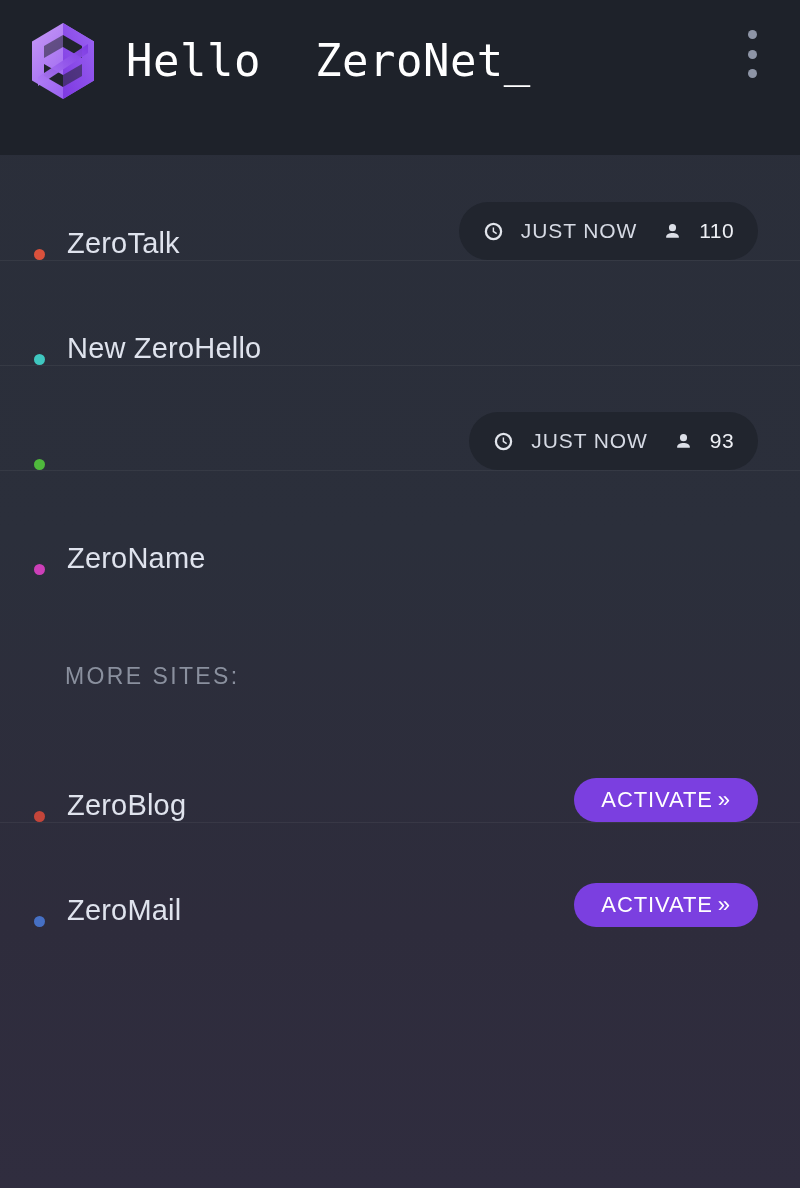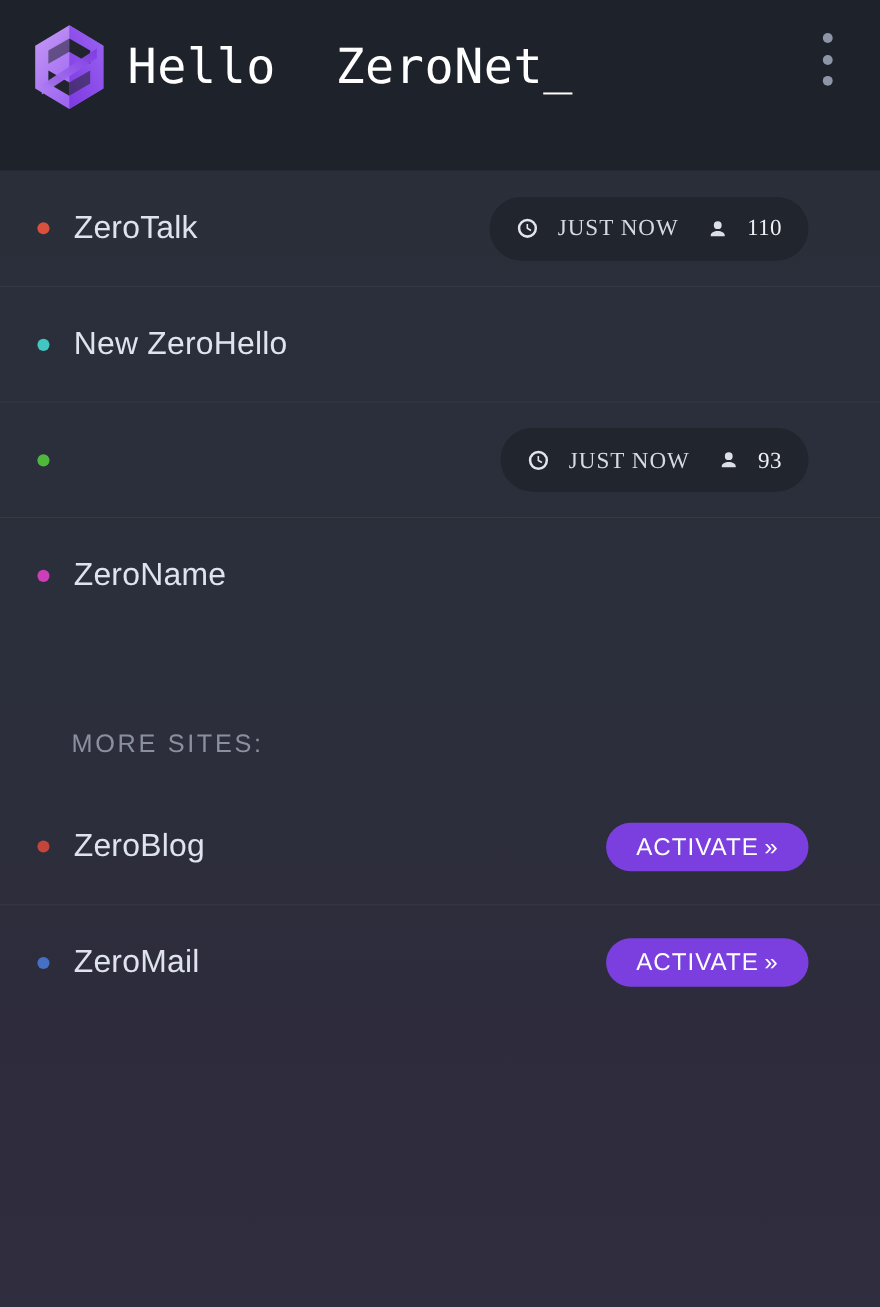--- a/index.html
+++ b/index.html
@@ -33,21 +33,21 @@
     display: flex;
     align-items: flex-start;
     padding: 22px 30px 0 30px;
     position: relative;
     flex: 0 0 auto;
   }
 
   .brand {
     display: flex;
     align-items: center;
-    gap: 20px;
+    gap: 30px;
   }
 
   .logo {
     width: 66px;
     height: 78px;
     flex: 0 0 auto;
     display: block;
   }
 
   .app-title {
@@ -97,22 +97,22 @@
     font-weight: 400;
     padding-left: 65px;
   }
 
   .section-connected { padding-top: 88px; padding-bottom: 27px; }
   .section-more { padding-top: 88px; padding-bottom: 27px; }
 
   .site-row {
     height: 105px;
     display: flex;
-    align-items: center;
-    padding: 0 65px 0 34px;
+    align-items: flex-end;
+    padding: 0 42px 0 34px;
     border-top: 1px solid rgba(255,255,255,0.055);
     position: relative;
     cursor: pointer;
   }
   .site-row.first { border-top: none; }
 
   .site-dot {
     width: 11px;
     height: 11px;
     border-radius: 50%;
@@ -134,21 +134,20 @@
   .badge {
     display: inline-flex;
     align-items: center;
     background: #21252e;
     border-radius: 30px;
     height: 58px;
     padding: 0 24px;
     gap: 17px;
     white-space: nowrap;
     cursor: pointer;
-    font-family: Liberation Serif, serif;
   }
   .badge .clock-icon { display: flex; align-items: center; }
   .badge .peer-icon { display: flex; align-items: center; margin-left: 9px; }
 
   .badge-time {
     font-size: 21px;
     letter-spacing: 0.9px;
     color: #d6dae4;
   }
   .badge-peers {

